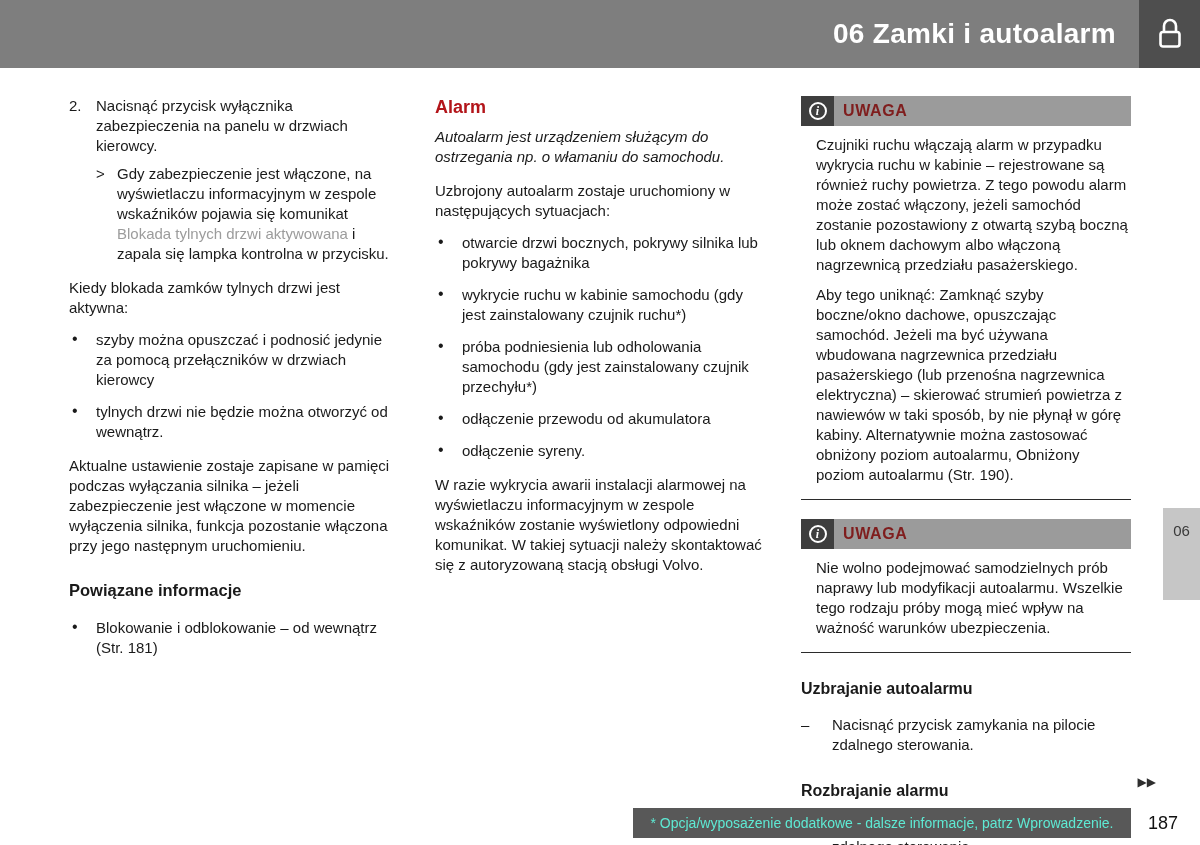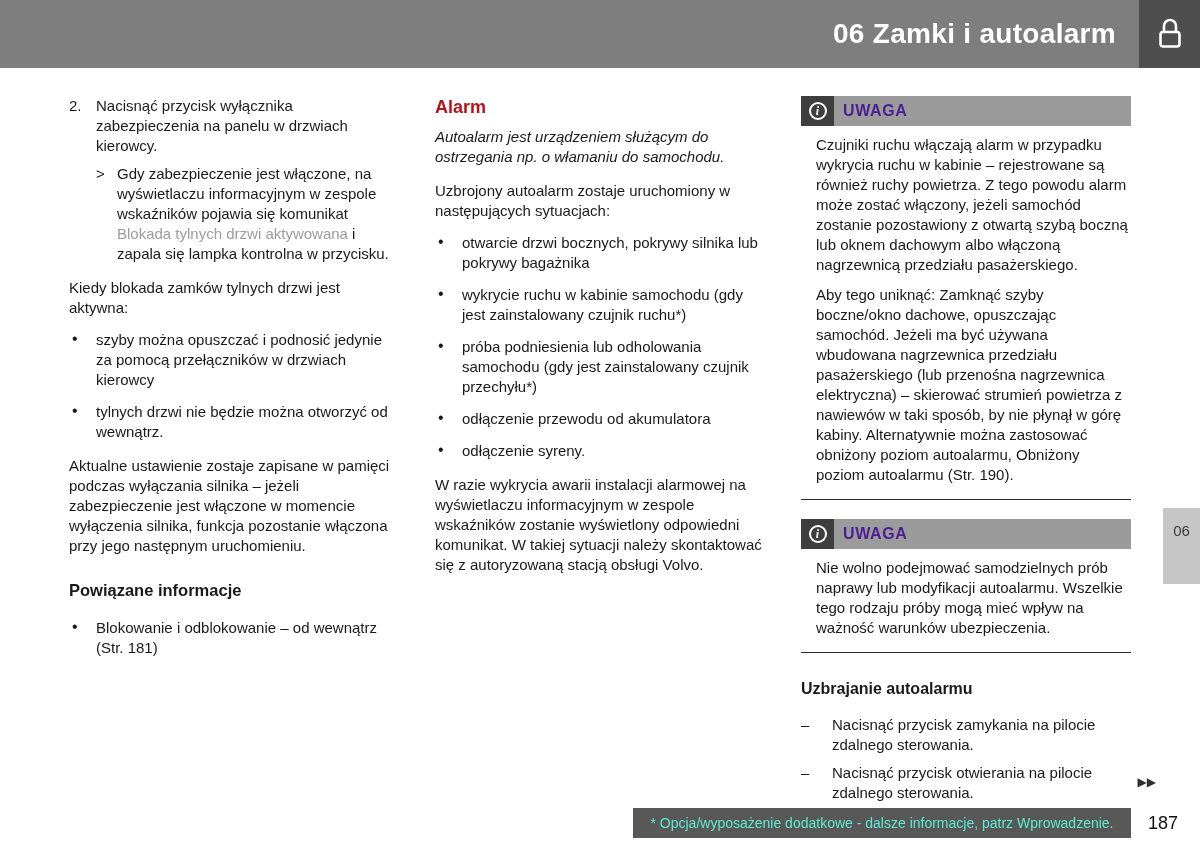--- a/index.html
+++ b/index.html
@@ -47,34 +47,34 @@
   
   .note { margin-bottom: 19px; }
   .note-head { display: flex; height: 30px; }
   .note-icon { flex: 0 0 33px; background: #3e3e3e; display: flex; align-items: center; justify-content: center; }
   .icircle {
     width: 18px; height: 18px; border: 2px solid #fff; border-radius: 50%;
     color: #fff; text-align: center; line-height: 14px; font-size: 12px;
     font-style: italic; font-weight: bold; font-family: "Liberation Serif", serif;
   }
   .note-title-bar {
-    flex: 1; background: #9b9b9b; color: #4c1d95; font-weight: bold; font-size: 16px;
+    flex: 1; background: #9b9b9b; color: #7f1d1d; font-weight: bold; font-size: 16px;
     letter-spacing: .6px; display: flex; align-items: center; padding-left: 9px;
   }
   .note-body { border-bottom: 1px solid #2b2b2b; padding: 9px 2px 14px 15px; }
   .note-body p { margin: 0; }
   .note-body p + p { margin-top: 10px; }
 
   .sec-heading { font-weight: bold; font-size: 16px; margin-top: 26px; line-height: 20px; }
   .dash-item { display: flex; margin-top: 8px; }
   .dash { flex: 0 0 31px; }
 
   
   .side-tab {
-    position: absolute; right: 0; top: 508px; width: 37px; height: 76px;
+    position: absolute; right: 0; top: 508px; width: 37px; height: 92px;
     background: #c6c6c6; color: #3a3a3a; font-size: 15px; text-align: center; padding-top: 14px;
   }
 
   
   .fwd { position: absolute; right: 44px; top: 775px; font-size: 12px; color: #2e2e2e; letter-spacing: 0px; }
 
   
   .footer-bar {
     position: absolute; left: 633px; top: 808px; width: 498px; height: 30px; background: #585858;
     color: #5eead4; font-size: 14px; display: flex; align-items: center; justify-content: center; white-space: nowrap;
@@ -175,20 +175,21 @@
           <p>Nie wolno podejmować samodzielnych prób naprawy lub modyfikacji autoalarmu. Wszelkie tego rodzaju próby mogą mieć wpływ na ważność warunków ubezpieczenia.</p>
         </div>
       </div>
 
       <h3 class="sec-heading">Uzbrajanie autoalarmu</h3>
       <div class="dash-item">
         <span class="dash">–</span>
         <span>Nacisnąć przycisk zamykania na pilocie zdalnego sterowania.</span>
       </div>
 
+      <h3 class="sec-heading">Rozbrajanie alarmu</h3>
       <div class="dash-item">
         <span class="dash">–</span>
         <span>Nacisnąć przycisk otwierania na pilocie zdalnego sterowania.</span>
       </div>
 
     </section>
   </main>
 
   <div class="side-tab">06</div>
 

